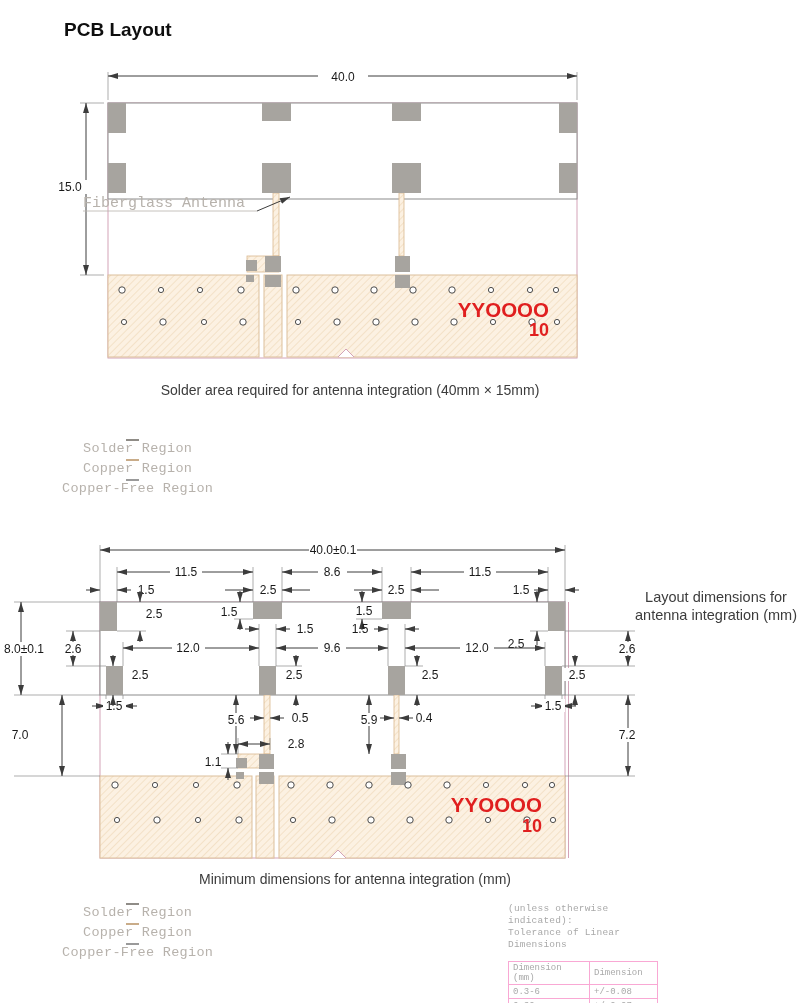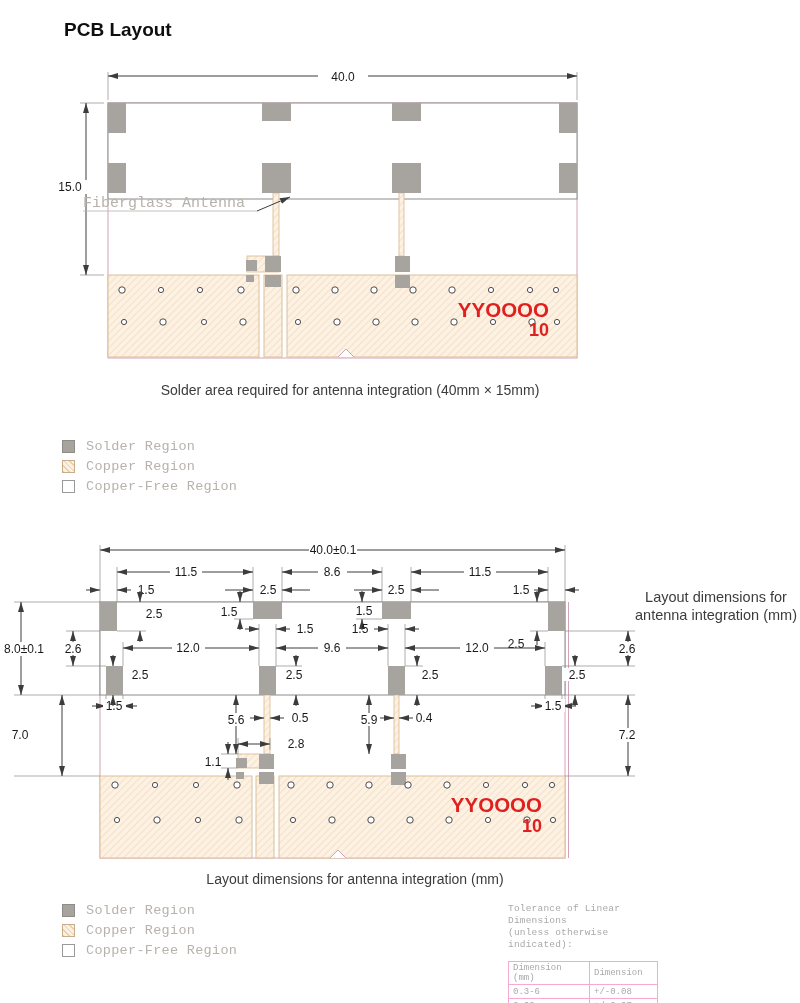--- a/index.html
+++ b/index.html
@@ -4,21 +4,21 @@
 <style>
   html,body{margin:0;padding:0;background:#fff;}
   .page{position:relative;width:800px;height:1003px;background:#fff;overflow:hidden;
         font-family:"Liberation Sans",sans-serif;}
   .title{position:absolute;left:48px;top:3px;font-size:19px;font-weight:bold;color:#0e0e0e;margin:16px;}
   .fig{position:absolute;left:0;}
   .caption{position:absolute;text-align:center;font-size:14px;color:#3c3c3c;}
   .sidenote{position:absolute;left:628px;top:588px;width:176px;text-align:center;
             font-size:14.5px;line-height:18px;color:#3c3c3c;}
   .legend{position:absolute;left:62px;}
-  .legend-item{display:flex;align-items:center;margin-bottom:6px;height:14px;}
+  .legend-item{display:flex;align-items:center;margin-bottom:6px;height:14px;flex-direction:column;}
   .swatch{width:13px;height:13px;margin-right:11px;box-sizing:border-box;}
   .sw-solder{background:#a7a49f;border:1px solid #8f8c87;}
   .sw-copper{background-color:#fbf0df;border:1px solid #c9ac89;
      background-image:repeating-linear-gradient(45deg,rgba(214,164,104,.45) 0 1px,transparent 1px 4px);}
   .sw-free{background:#fff;border:1px solid #9a9a9a;}
   .legend-label{font-family:"Liberation Mono",monospace;font-size:13.5px;color:#b7b2ac;letter-spacing:.3px;}
   .tolbox{position:absolute;left:508px;top:903px;width:160px;
           font-family:"Liberation Mono",monospace;color:#a9a9a9;}
   .tol-title{font-size:9.5px;line-height:12px;letter-spacing:.2px;}
   .tol-table{margin-top:10px;border-collapse:collapse;width:150px;}
@@ -400,40 +400,40 @@
       <line class="dl" x1="413" y1="190" x2="399" y2="190" marker-end="url(#a2)"></line>
       <text class="dim" x="424" y="194">0.4</text>
     </g>
   </svg>
 
   <div class="sidenote">
     <div>Layout dimensions for</div>
     <div>antenna integration (mm)</div>
   </div>
 
-  <div class="caption" style="top:871px;left:55px;width:600px">Layout dimensions for antenna integration (mm)</div>
+  <div class="caption" style="top:871px;left:55px;width:600px">Minimum dimensions for antenna integration (mm)</div>
 
   <div class="legend" style="top:903px">
     <div class="legend-item">
       <span class="swatch sw-solder"></span>
       <span class="legend-label">Solder Region</span>
     </div>
     <div class="legend-item">
       <span class="swatch sw-copper"></span>
       <span class="legend-label">Copper Region</span>
     </div>
     <div class="legend-item">
       <span class="swatch sw-free"></span>
       <span class="legend-label">Copper-Free Region</span>
     </div>
   </div>
 
   <div class="tolbox">
+    <div class="tol-title">(unless otherwise indicated):</div>
     <div class="tol-title">Tolerance of Linear Dimensions</div>
-    <div class="tol-title">(unless otherwise indicated):</div>
     <table class="tol-table">
       <tbody>
         <tr>
           <td>Dimension (mm)</td>
           <td>Dimension</td>
         </tr>
         <tr>
           <td>0.3-6</td>
           <td>+/-0.08</td>
         </tr>

